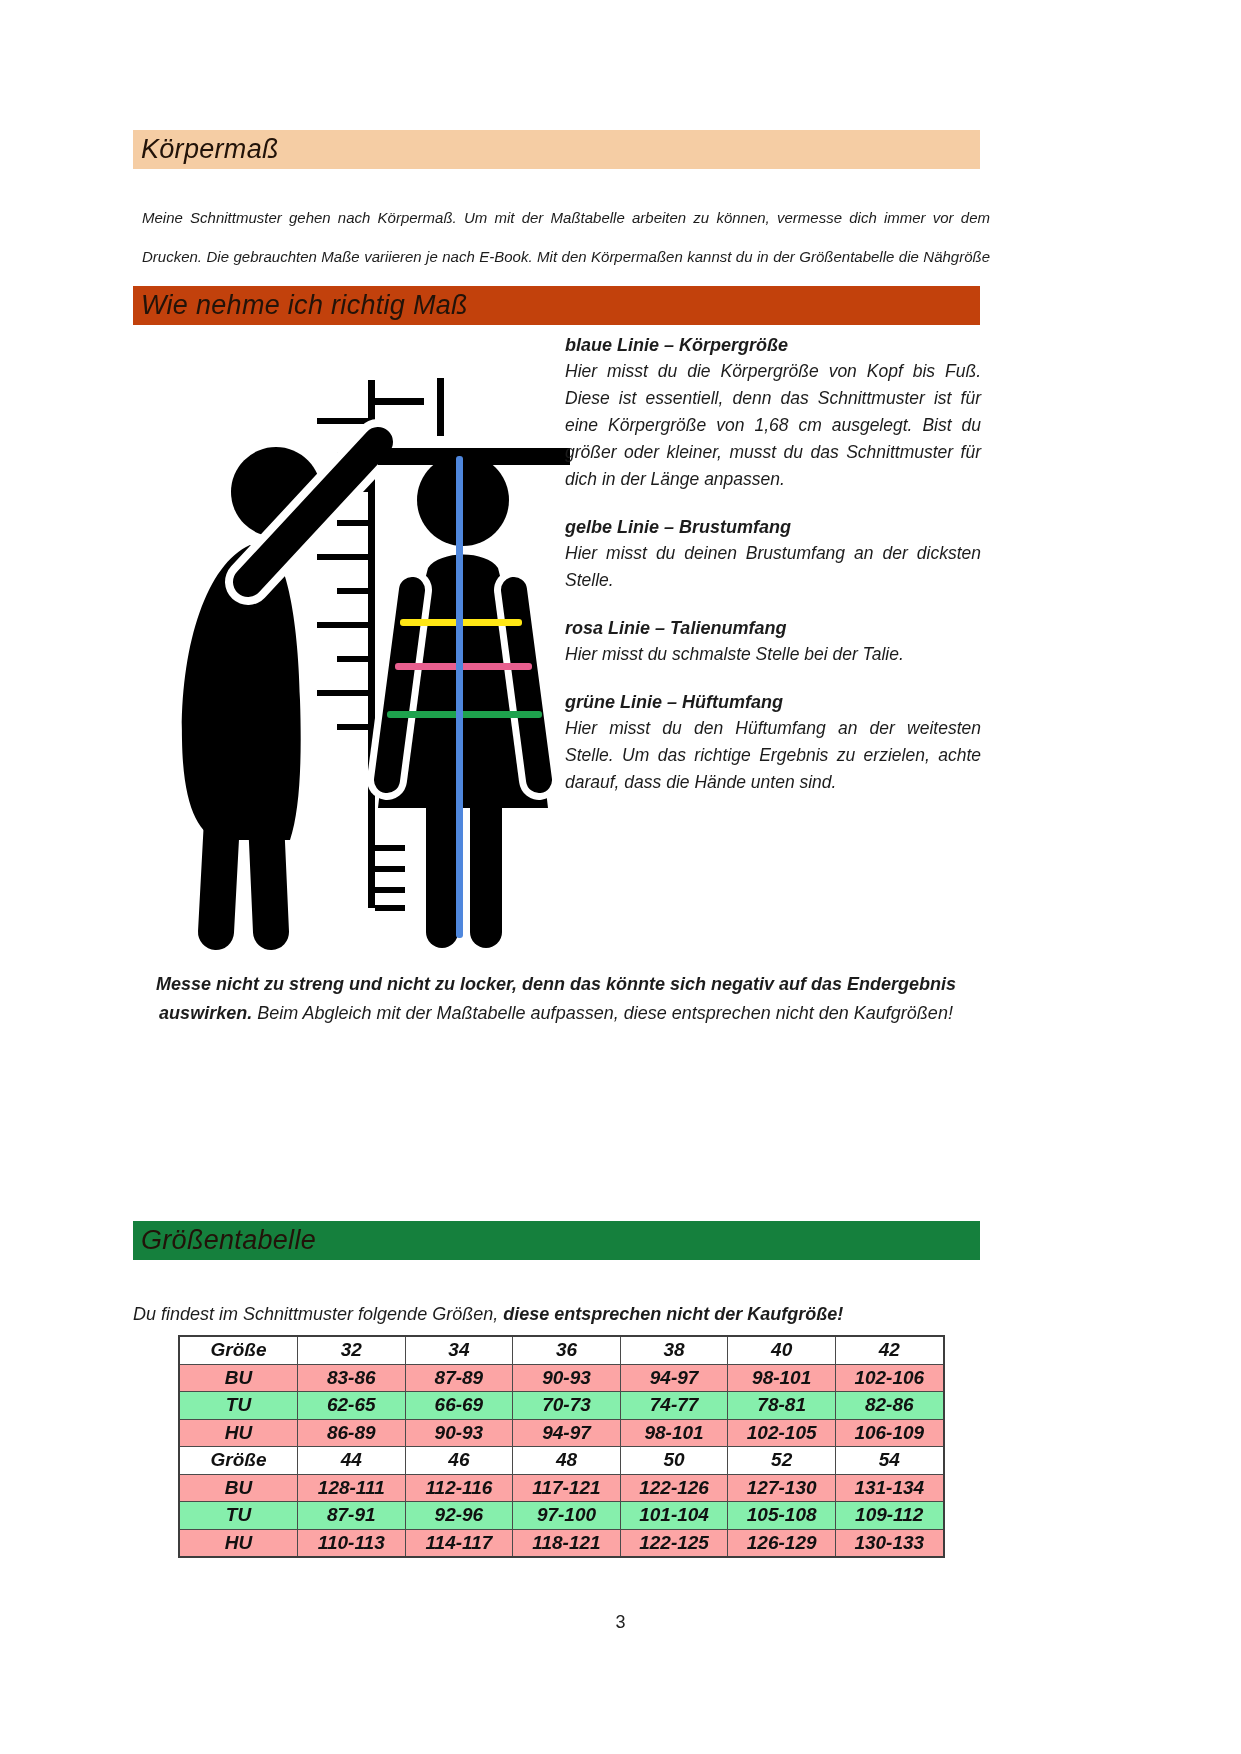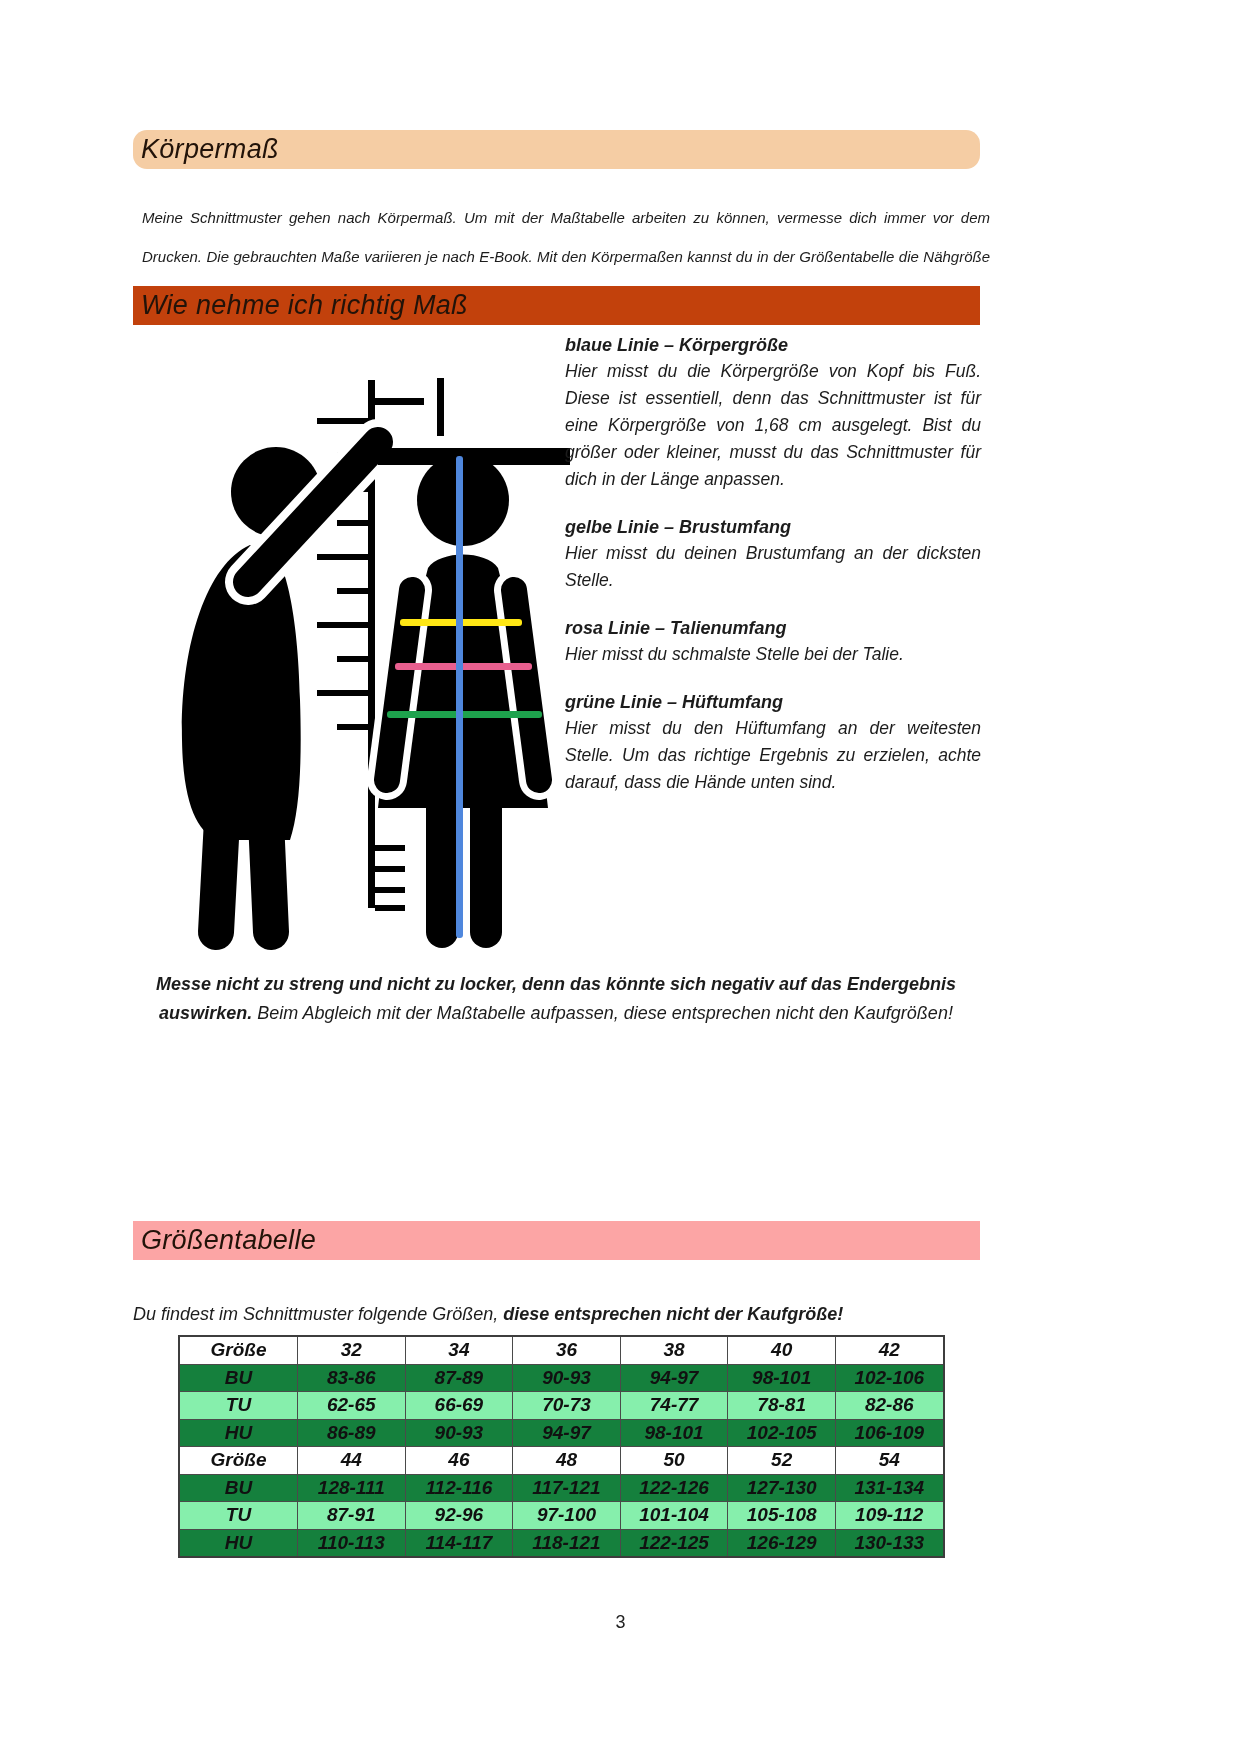--- a/index.html
+++ b/index.html
@@ -50,33 +50,33 @@
   }
   table.size-table td{
     border:1.6px solid #4a4a4a;
     height:26.5px;width:106.6px;
     text-align:center;vertical-align:middle;
     padding:0;
   }
   table.size-table td.label-cell{width:117px;}
   table.size-table{border:2.5px solid #3d3d3d;}
   tr.row-white td{background:#ffffff;}
-  tr.row-peach td{background:#15803d;}
+  tr.row-peach td{background:#fca5a5;}
   tr.row-gray  td{background:#86efac;}
   .page-number{
     position:absolute;left:0;top:1612px;width:100%;
     text-align:center;font-size:18px;font-style:normal;color:#222;
   }
 </style>
 </head>
 <body>
 
 <div class="page">
 
-  <div class="band" id="band-koerpermass" style="background: rgb(245, 205, 164); border-radius: 14px;">
+  <div class="band" id="band-koerpermass" style="background: rgb(245, 205, 164);">
     <span>Körpermaß</span>
   </div>
 
   <p class="para" id="para-koerpermass">Meine Schnittmuster gehen nach Körpermaß. Um mit der Maßtabelle arbeiten zu können, vermesse dich immer vor dem Drucken. Die gebrauchten Maße variieren je nach E-Book. Mit den Körpermaßen kannst du in der Größentabelle die Nähgröße ermitteln.</p>
 
   <div class="band" id="band-messen" style="background: #c2410c;">
     <span>Wie nehme ich richtig Maß</span>
   </div>
 
   <svg class="illustration" viewBox="0 0 420 612" xmlns="http://www.w3.org/2000/svg" aria-hidden="true">
@@ -148,21 +148,21 @@
     <div class="line-section">
       <div class="line-heading">grüne Linie – Hüftumfang</div>
       <div class="line-text">Hier misst du den Hüftumfang an der weitesten Stelle. Um das richtige Ergebnis zu erzielen, achte darauf, dass die Hände unten sind.</div>
     </div>
   </div>
 
   <p class="note">
     <span class="b">Messe nicht zu streng und nicht zu locker, denn das könnte sich negativ auf das Endergebnis auswirken.</span><span> Beim Abgleich mit der Maßtabelle aufpassen, diese entsprechen nicht den Kaufgrößen!</span>
   </p>
 
-  <div class="band" id="band-groessentabelle" style="background: #fca5a5;">
+  <div class="band" id="band-groessentabelle" style="background: #15803d;">
     <span>Größentabelle</span>
   </div>
 
   <p class="para note" id="intro-groessen" style="left:133px;width:848px;">
     <span>Du findest im Schnittmuster folgende Größen, </span><span class="b">diese entsprechen nicht der Kaufgröße!</span>
   </p>
 
   <table class="size-table">
     <tbody>
         <tr class="row-white">

